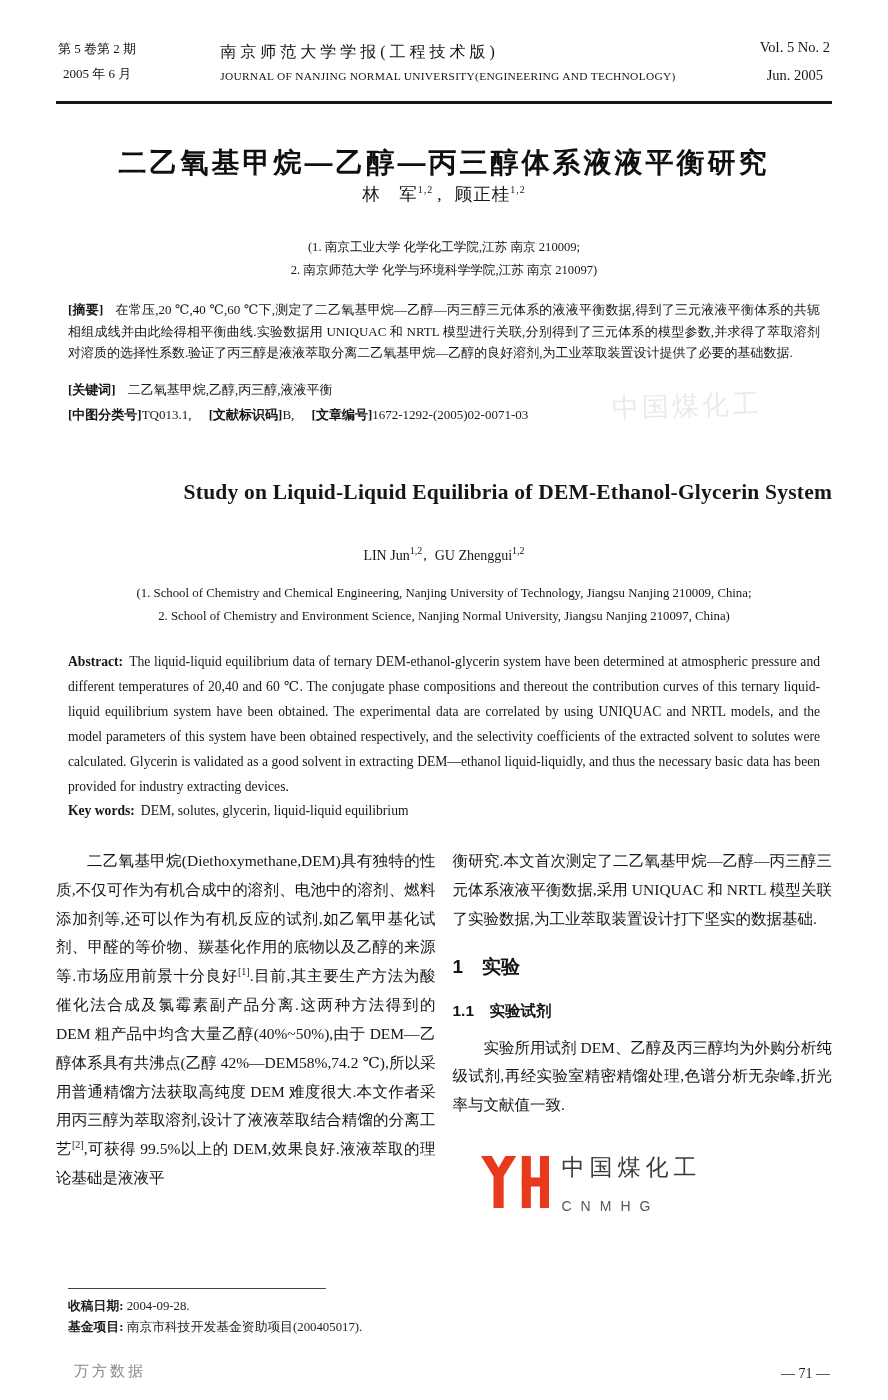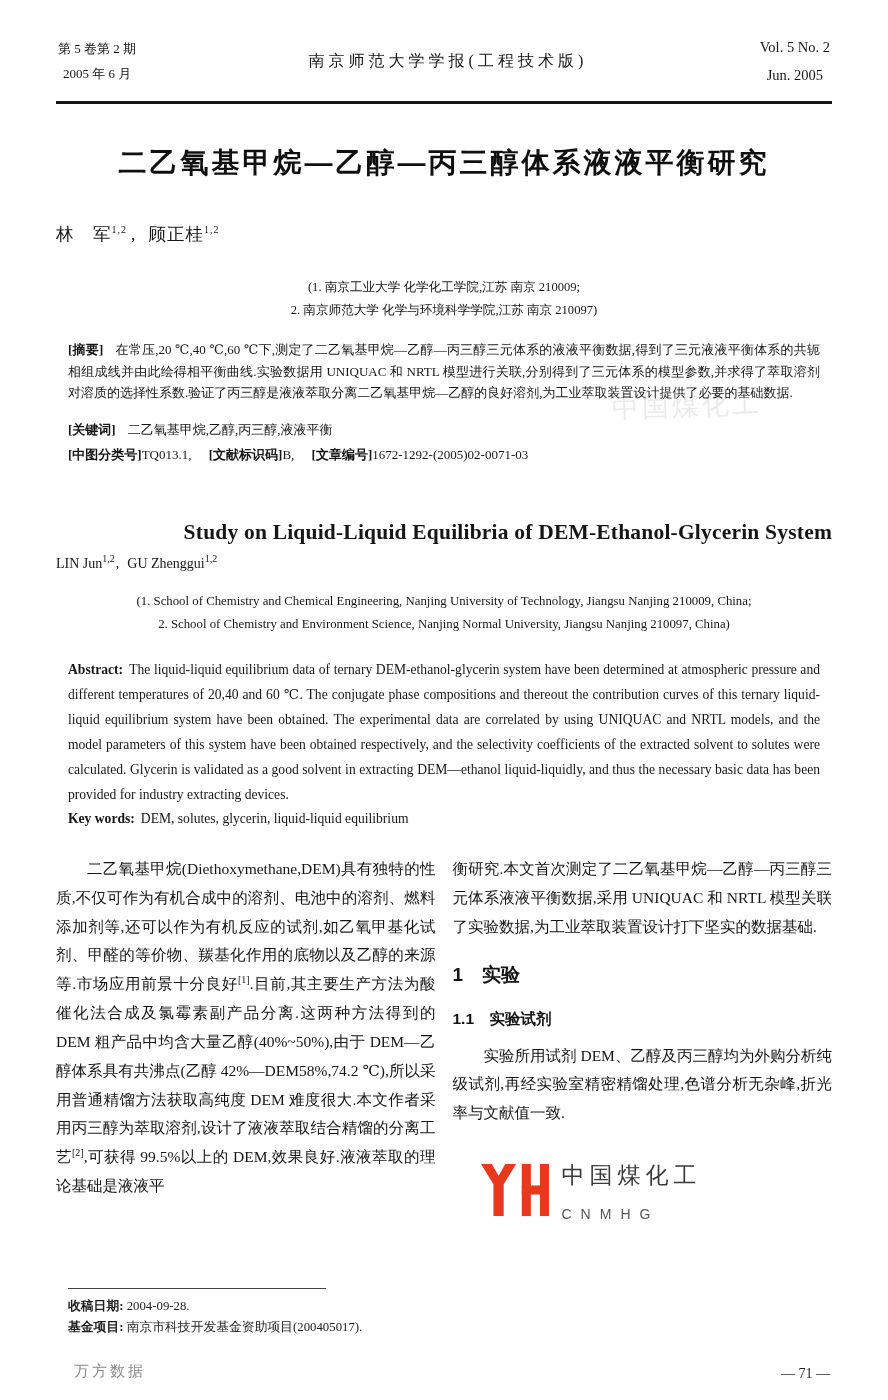--- a/index.html
+++ b/index.html
@@ -16,34 +16,34 @@
             border-bottom:3px solid #161616; padding:6px 2px 12px; }
   .header-side { font-size:13px; line-height:1.9; text-align:center; white-space:nowrap; }
   .header-right { font-size:14.5px; }
   .header-center { text-align:left; }
   .journal-cn { font-size:16px; letter-spacing:4px; }
   .journal-en { font-size:11.4px; margin-top:7px; letter-spacing:0.3px; }
 
   
   .title-cn { margin-top:40px; text-align:center; font-size:28px; font-weight:bold;
               font-family:"Liberation Sans","DejaVu Sans",sans-serif; letter-spacing:3px; color:#0f0f0f; }
-  .authors-cn { margin-top:40px; font-size:17.5px; letter-spacing:1px; }
+  .authors-cn { text-align:center; font-size:17.5px; letter-spacing:1px; }
   .author-sep-cn { margin:0 12px 0 4px; }
   sup { font-size:10px; vertical-align:super; }
   .affils-cn { margin-top:30px; text-align:center; font-size:12.6px; line-height:1.8; }
   .abstract-cn { margin:18px 12px 18px; font-size:13px; line-height:1.63; text-align:justify; }
   .label-cn { font-weight:bold; margin-right:12px; }
   .keywords-cn { margin:8px 12px 0; font-size:13px; }
   .clc-line { margin:7px 12px 0; font-size:13px; }
   .clc-label { font-weight:bold; }
   .clc-gap { margin-left:14px; }
 
   
   .en-title { margin-top:56px; text-align:right; font-size:21.5px; font-weight:bold; letter-spacing:0.2px; }
-  .en-authors { margin-top:8px; text-align:left; font-size:14px; }
+  .en-authors { margin-top:40px; text-align:center; font-size:14px; }
   .author-sep-en { margin:0 8px 0 1px; }
   .en-affils { margin-top:18px; text-align:center; font-size:12.8px; line-height:1.85; }
   .en-abstract { margin:20px 12px 0; font-size:13.6px; line-height:1.84; text-align:justify; }
   .en-label { font-weight:bold; margin-right:6px; }
   .en-keywords { margin:4px 12px 0; font-size:13.6px; }
 
   
   .columns { display:flex; gap:17px; margin-top:28px; }
   .col { flex:1; font-size:15.5px; line-height:1.86; text-align:justify; color:#141414; }
   .indent { text-indent:2em; }
@@ -80,20 +80,21 @@
 
 <div class="page">
 
   <header class="header">
     <div class="header-side">
       <div>第 5 卷第 2 期</div>
       <div>2005 年 6 月</div>
     </div>
     <div class="header-center">
       <div class="journal-cn">南京师范大学学报(工程技术版)</div>
+      <div class="journal-en">JOURNAL OF NANJING NORMAL UNIVERSITY(ENGINEERING AND TECHNOLOGY)</div>
     </div>
     <div class="header-side header-right">
       <div>Vol. 5 No. 2</div>
       <div>Jun. 2005</div>
     </div>
   </header>
 
   <h1 class="title-cn">二乙氧基甲烷—乙醇—丙三醇体系液液平衡研究</h1>
 
   <div class="authors-cn">

